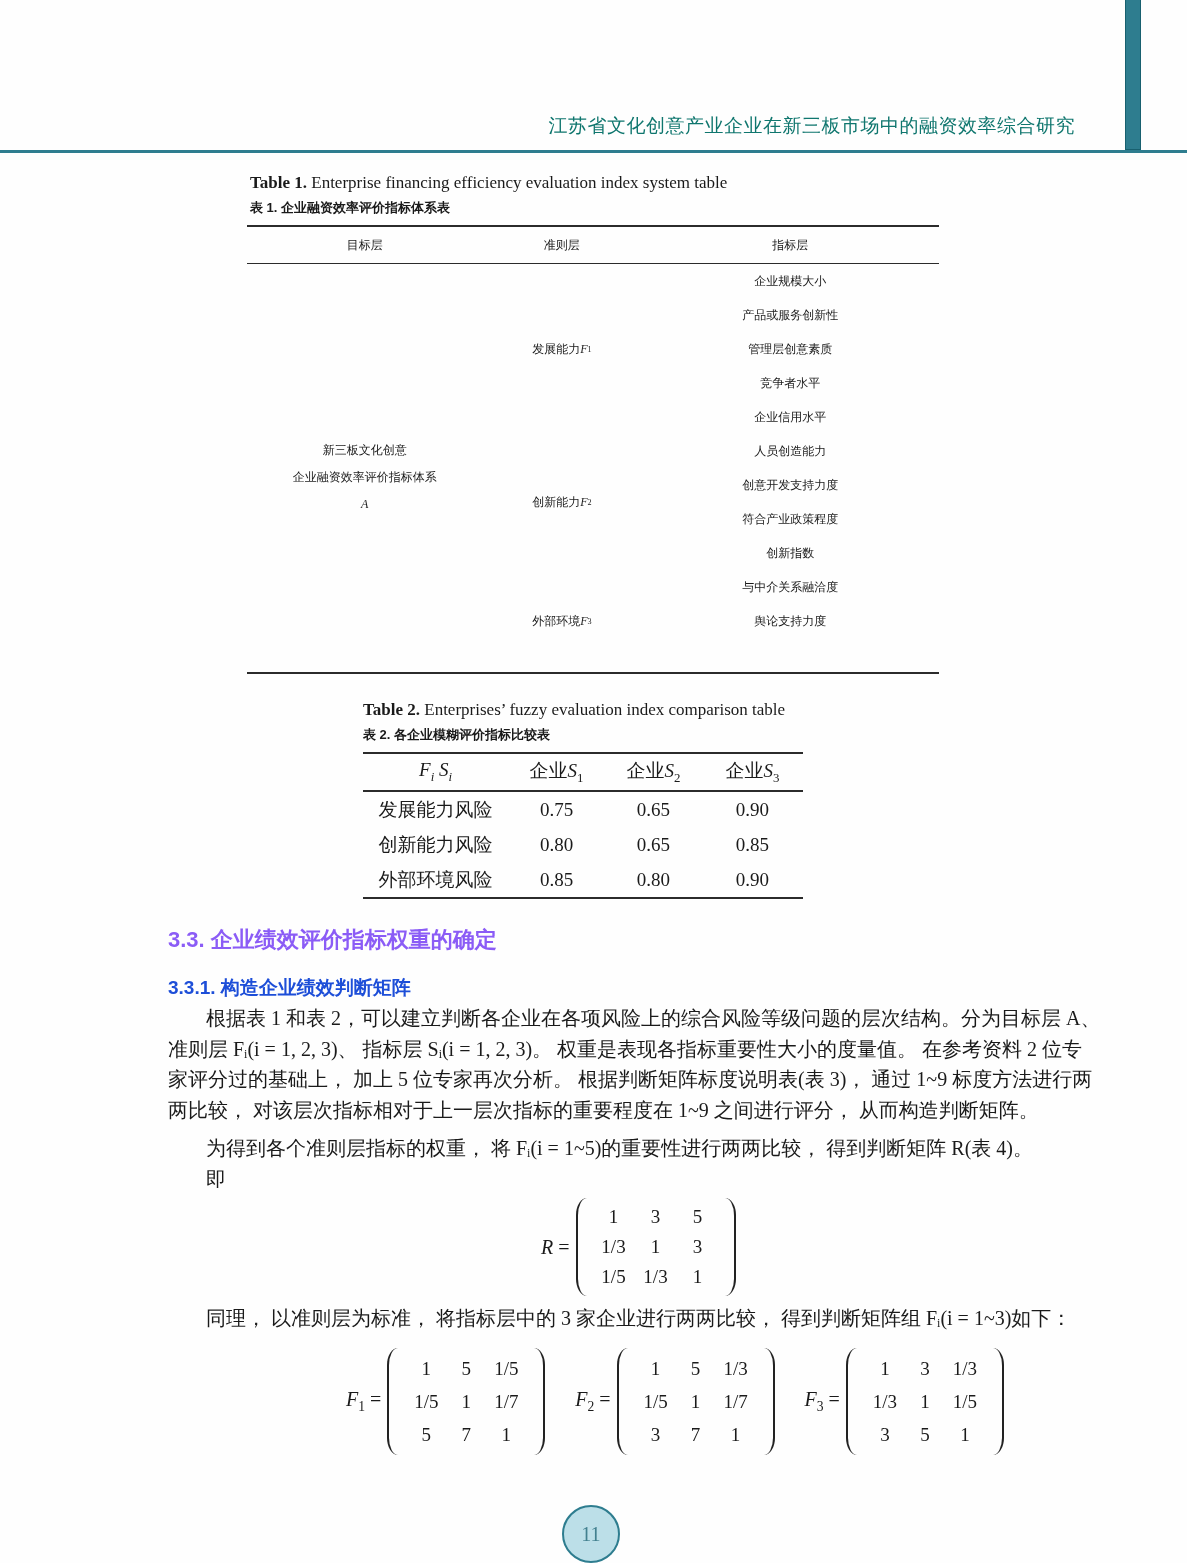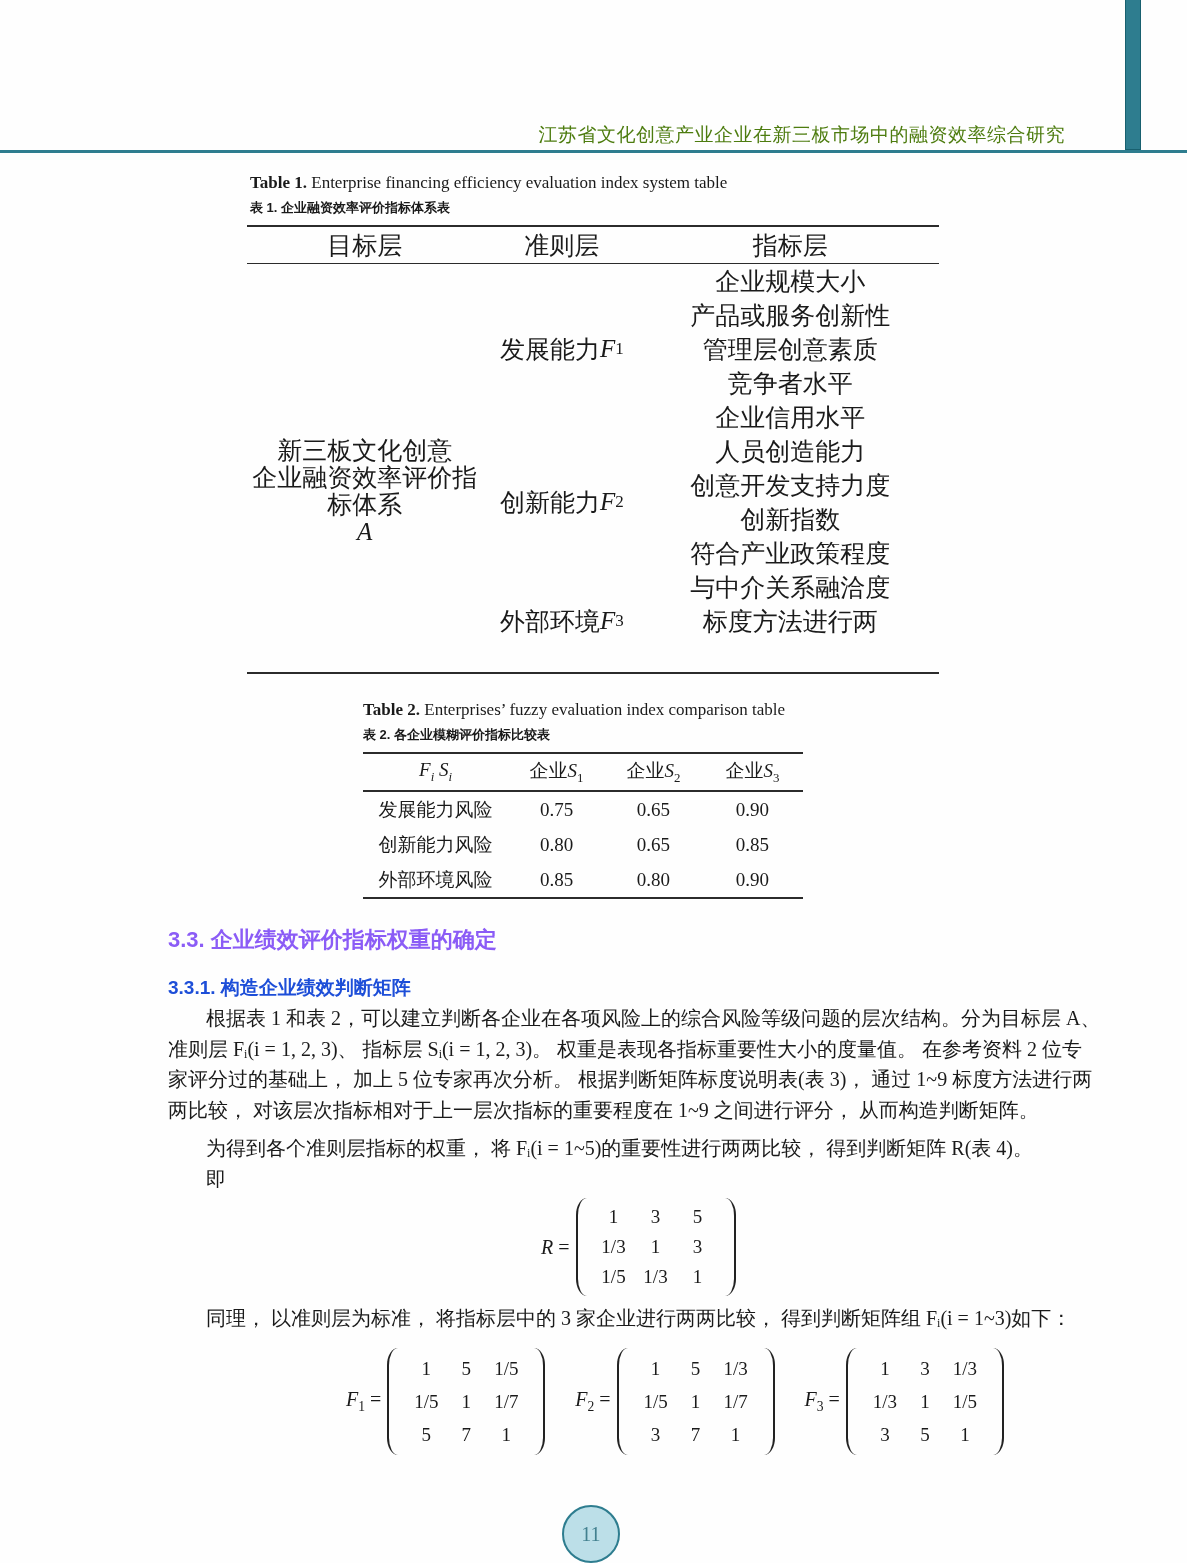--- a/index.html
+++ b/index.html
@@ -3,40 +3,39 @@
 <meta charset="utf-8">
 <style>
   * { margin:0; padding:0; box-sizing:border-box; }
   html,body { background:#ffffff; }
   .page {
     position:relative; width:1187px; height:1563px; background:#fefefe;
     font-family:"Liberation Serif","DejaVu Serif",serif; color:#1a1a1a; overflow:hidden;
   }
   
   .running-title {
-    position:absolute; top:113px; right:122px;
-    font-size:19px; color:#4d7c0f; letter-spacing:0.5px;
+    position:absolute; top:113px; right:112px;
+    font-size:19px; color:#0f766e; letter-spacing:0.5px;
     font-family:"Liberation Serif","DejaVu Serif",serif;
-    margin-top:9px;
   }
   .corner-bar {
     position:absolute; top:0; left:1125px; width:16px; height:150px;
     background:#2e7d8f; border:1px solid #18606f; border-top:none;
   }
   .header-rule {
     position:absolute; top:150px; left:0; width:1187px; height:3px; background:#2e7d8f;
   }
   
   .caption { position:absolute; font-size:17px; line-height:25px; }
   .caption .en b { font-weight:bold; }
   .caption .zh { font-family:"Liberation Sans","DejaVu Sans",sans-serif; font-weight:bold; font-size:13px; }
   #t1caption { left:250px; top:170px; }
   #t2caption { left:363px; top:697px; }
   
-  .table1 { position:absolute; left:247px; top:225px; width:692px; font-size:25px; }
+  .table1 { position:absolute; left:247px; top:225px; width:692px; font-size:12px; }
   .rule-thick { height:2px; background:#2b2b2b; }
   .rule-thin  { height:1px; background:#2b2b2b; }
   .t1-head { display:grid; grid-template-columns:34% 23% 43%; height:36px; align-items:center; }
   .t1-head div { text-align:center; }
   .t1-body { position:relative; height:408px; }
   .t1-ind-col { position:absolute; left:57%; top:0; width:43%; }
   .t1-ind { height:34px; display:flex; align-items:center; justify-content:center; }
   .t1-crit { position:absolute; left:34%; width:23%; height:34px;
              display:flex; align-items:center; justify-content:center; }
   .t1-crit i, .t2-var i { font-style:italic; }
@@ -129,24 +128,24 @@
           <sub>3</sub>
         </div>
       <div class="t1-ind-col">
         <div class="t1-ind">企业规模大小</div>
         <div class="t1-ind">产品或服务创新性</div>
         <div class="t1-ind">管理层创意素质</div>
         <div class="t1-ind">竞争者水平</div>
         <div class="t1-ind">企业信用水平</div>
         <div class="t1-ind">人员创造能力</div>
         <div class="t1-ind">创意开发支持力度</div>
+        <div class="t1-ind">符合产业政策程度</div>
         <div class="t1-ind">创新指数</div>
-        <div class="t1-ind">符合产业政策程度</div>
         <div class="t1-ind">与中介关系融洽度</div>
-        <div class="t1-ind">标度方法进行两</div>
+        <div class="t1-ind">舆论支持力度</div>
       </div>
     </div>
     <div class="rule-thick"></div>
   </div>
 
   <div class="caption" id="t2caption">
     <div class="en"><b>Table 2.</b><span> Enterprises’ fuzzy evaluation index comparison table</span></div>
     <div class="zh"><span>表 2.</span><span>  各企业模糊评价指标比较表</span></div>
   </div>
 

